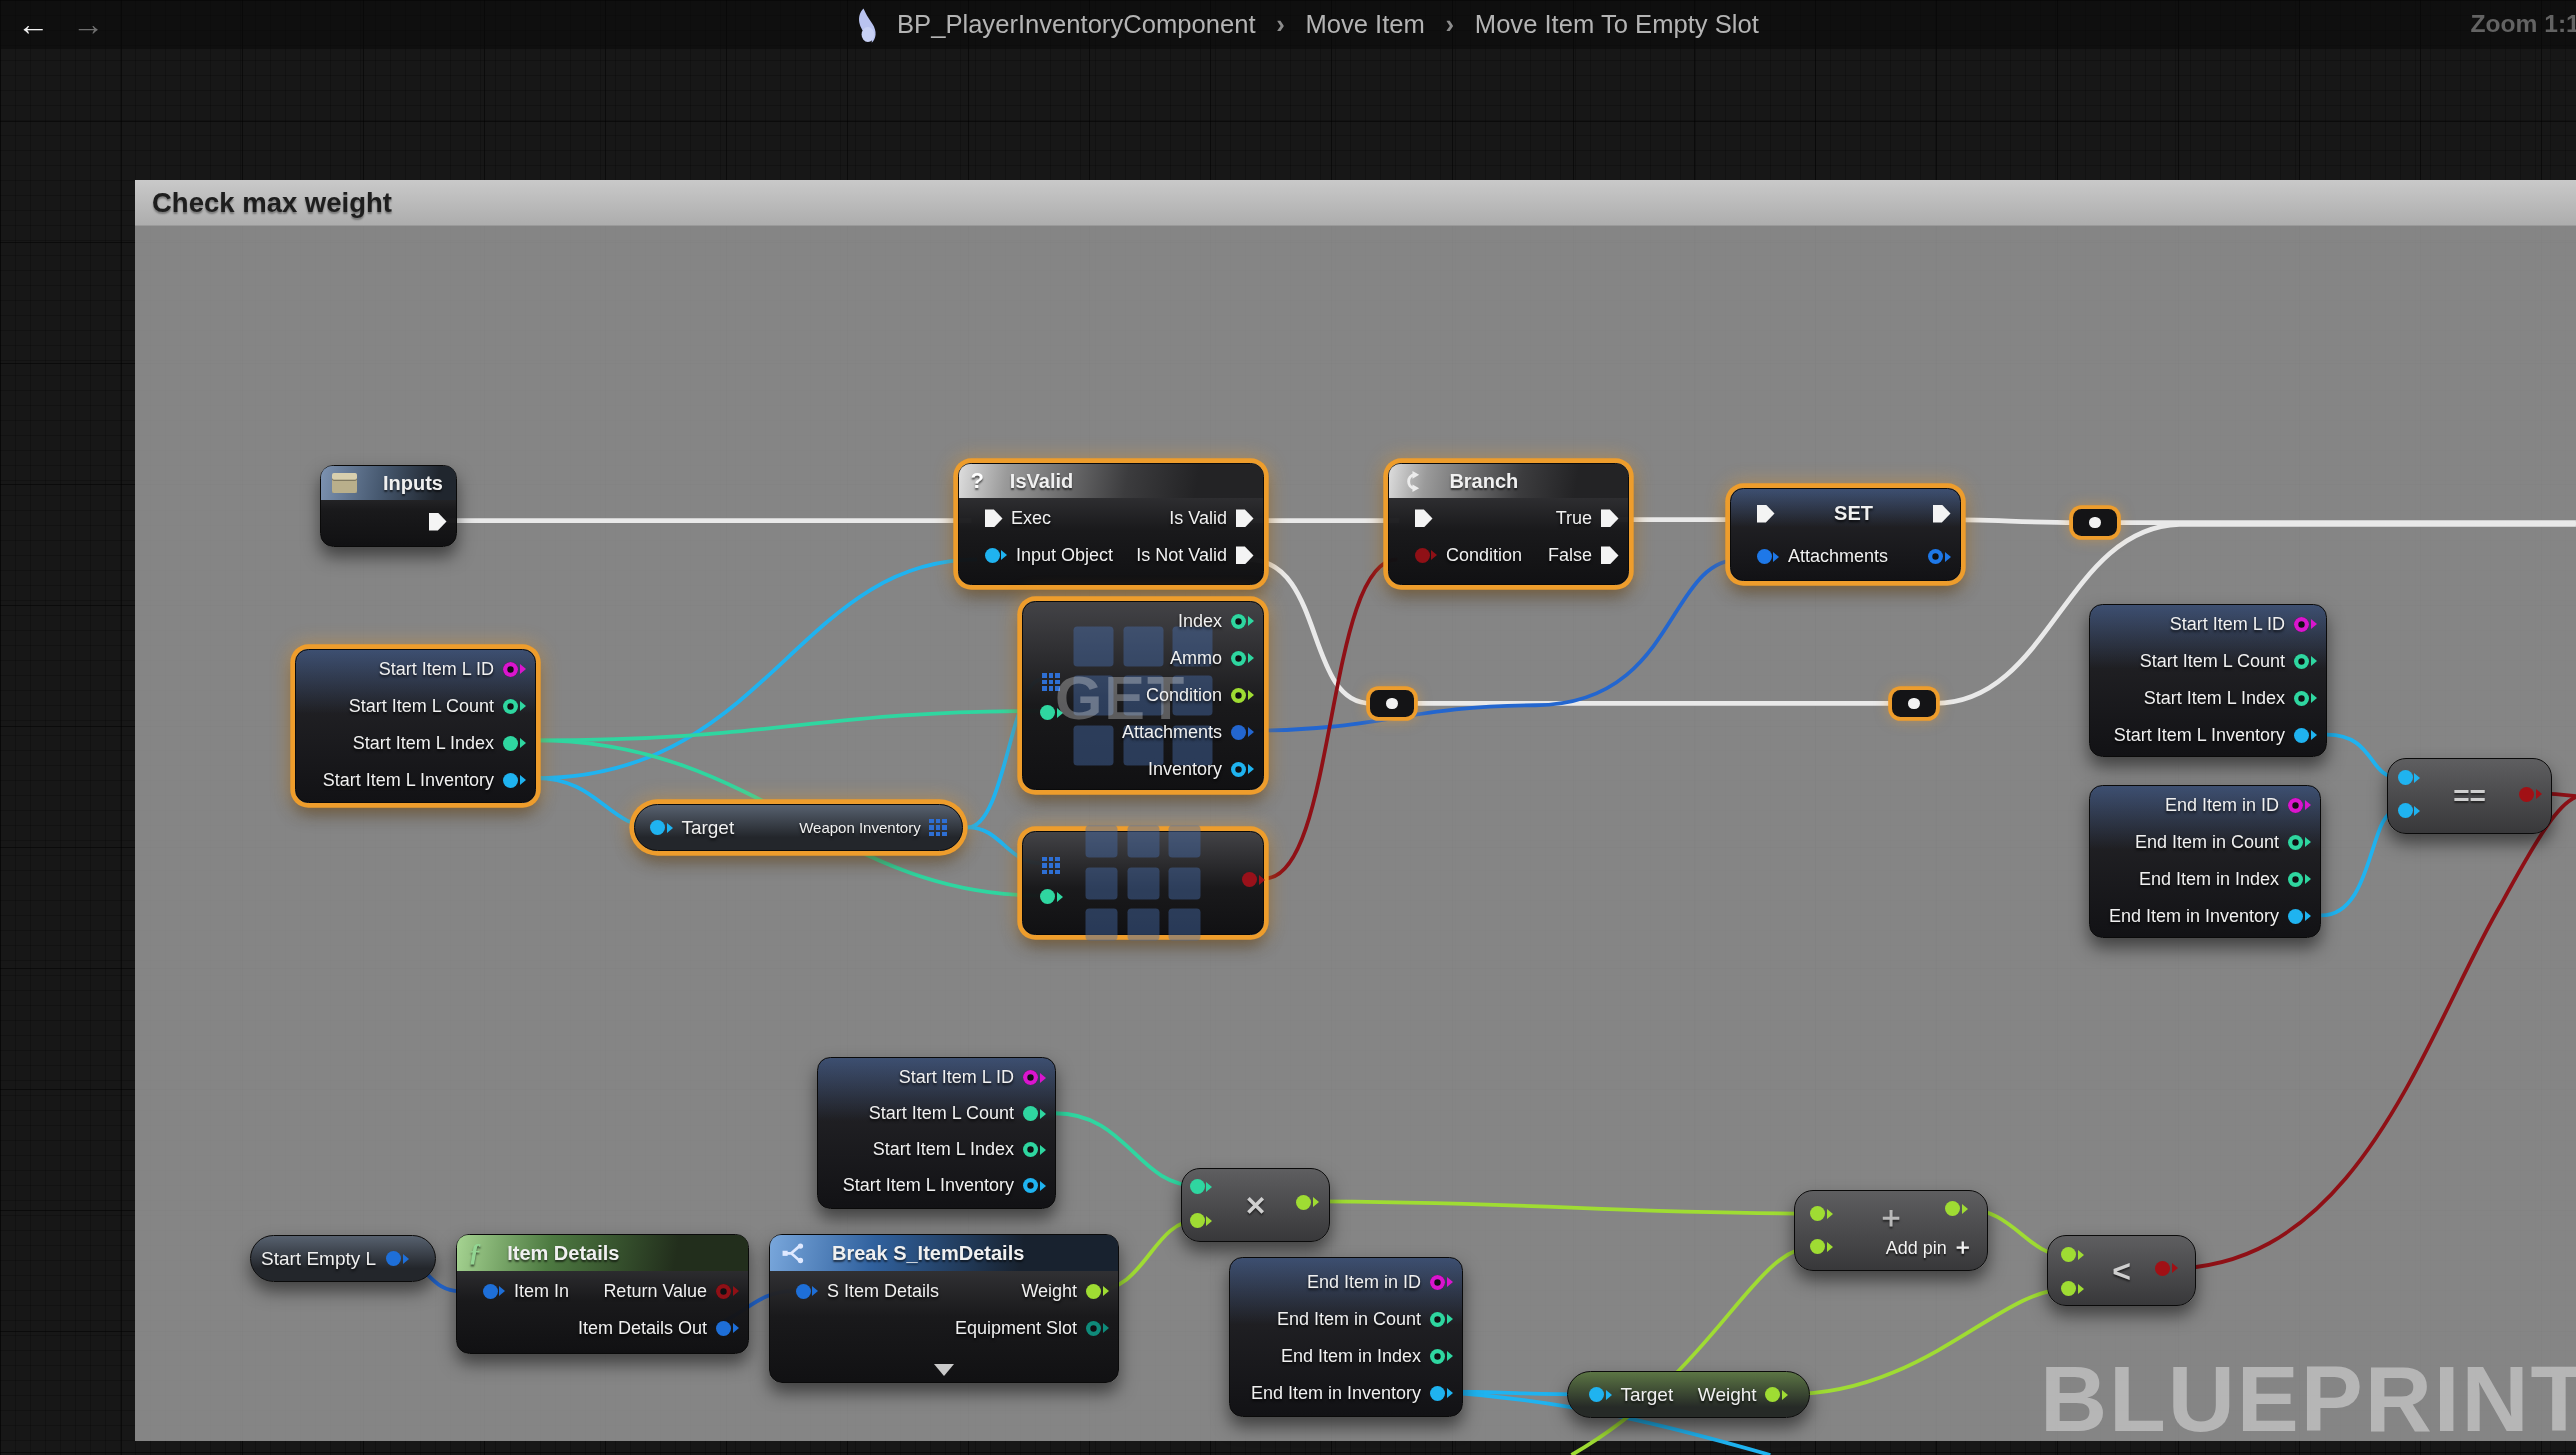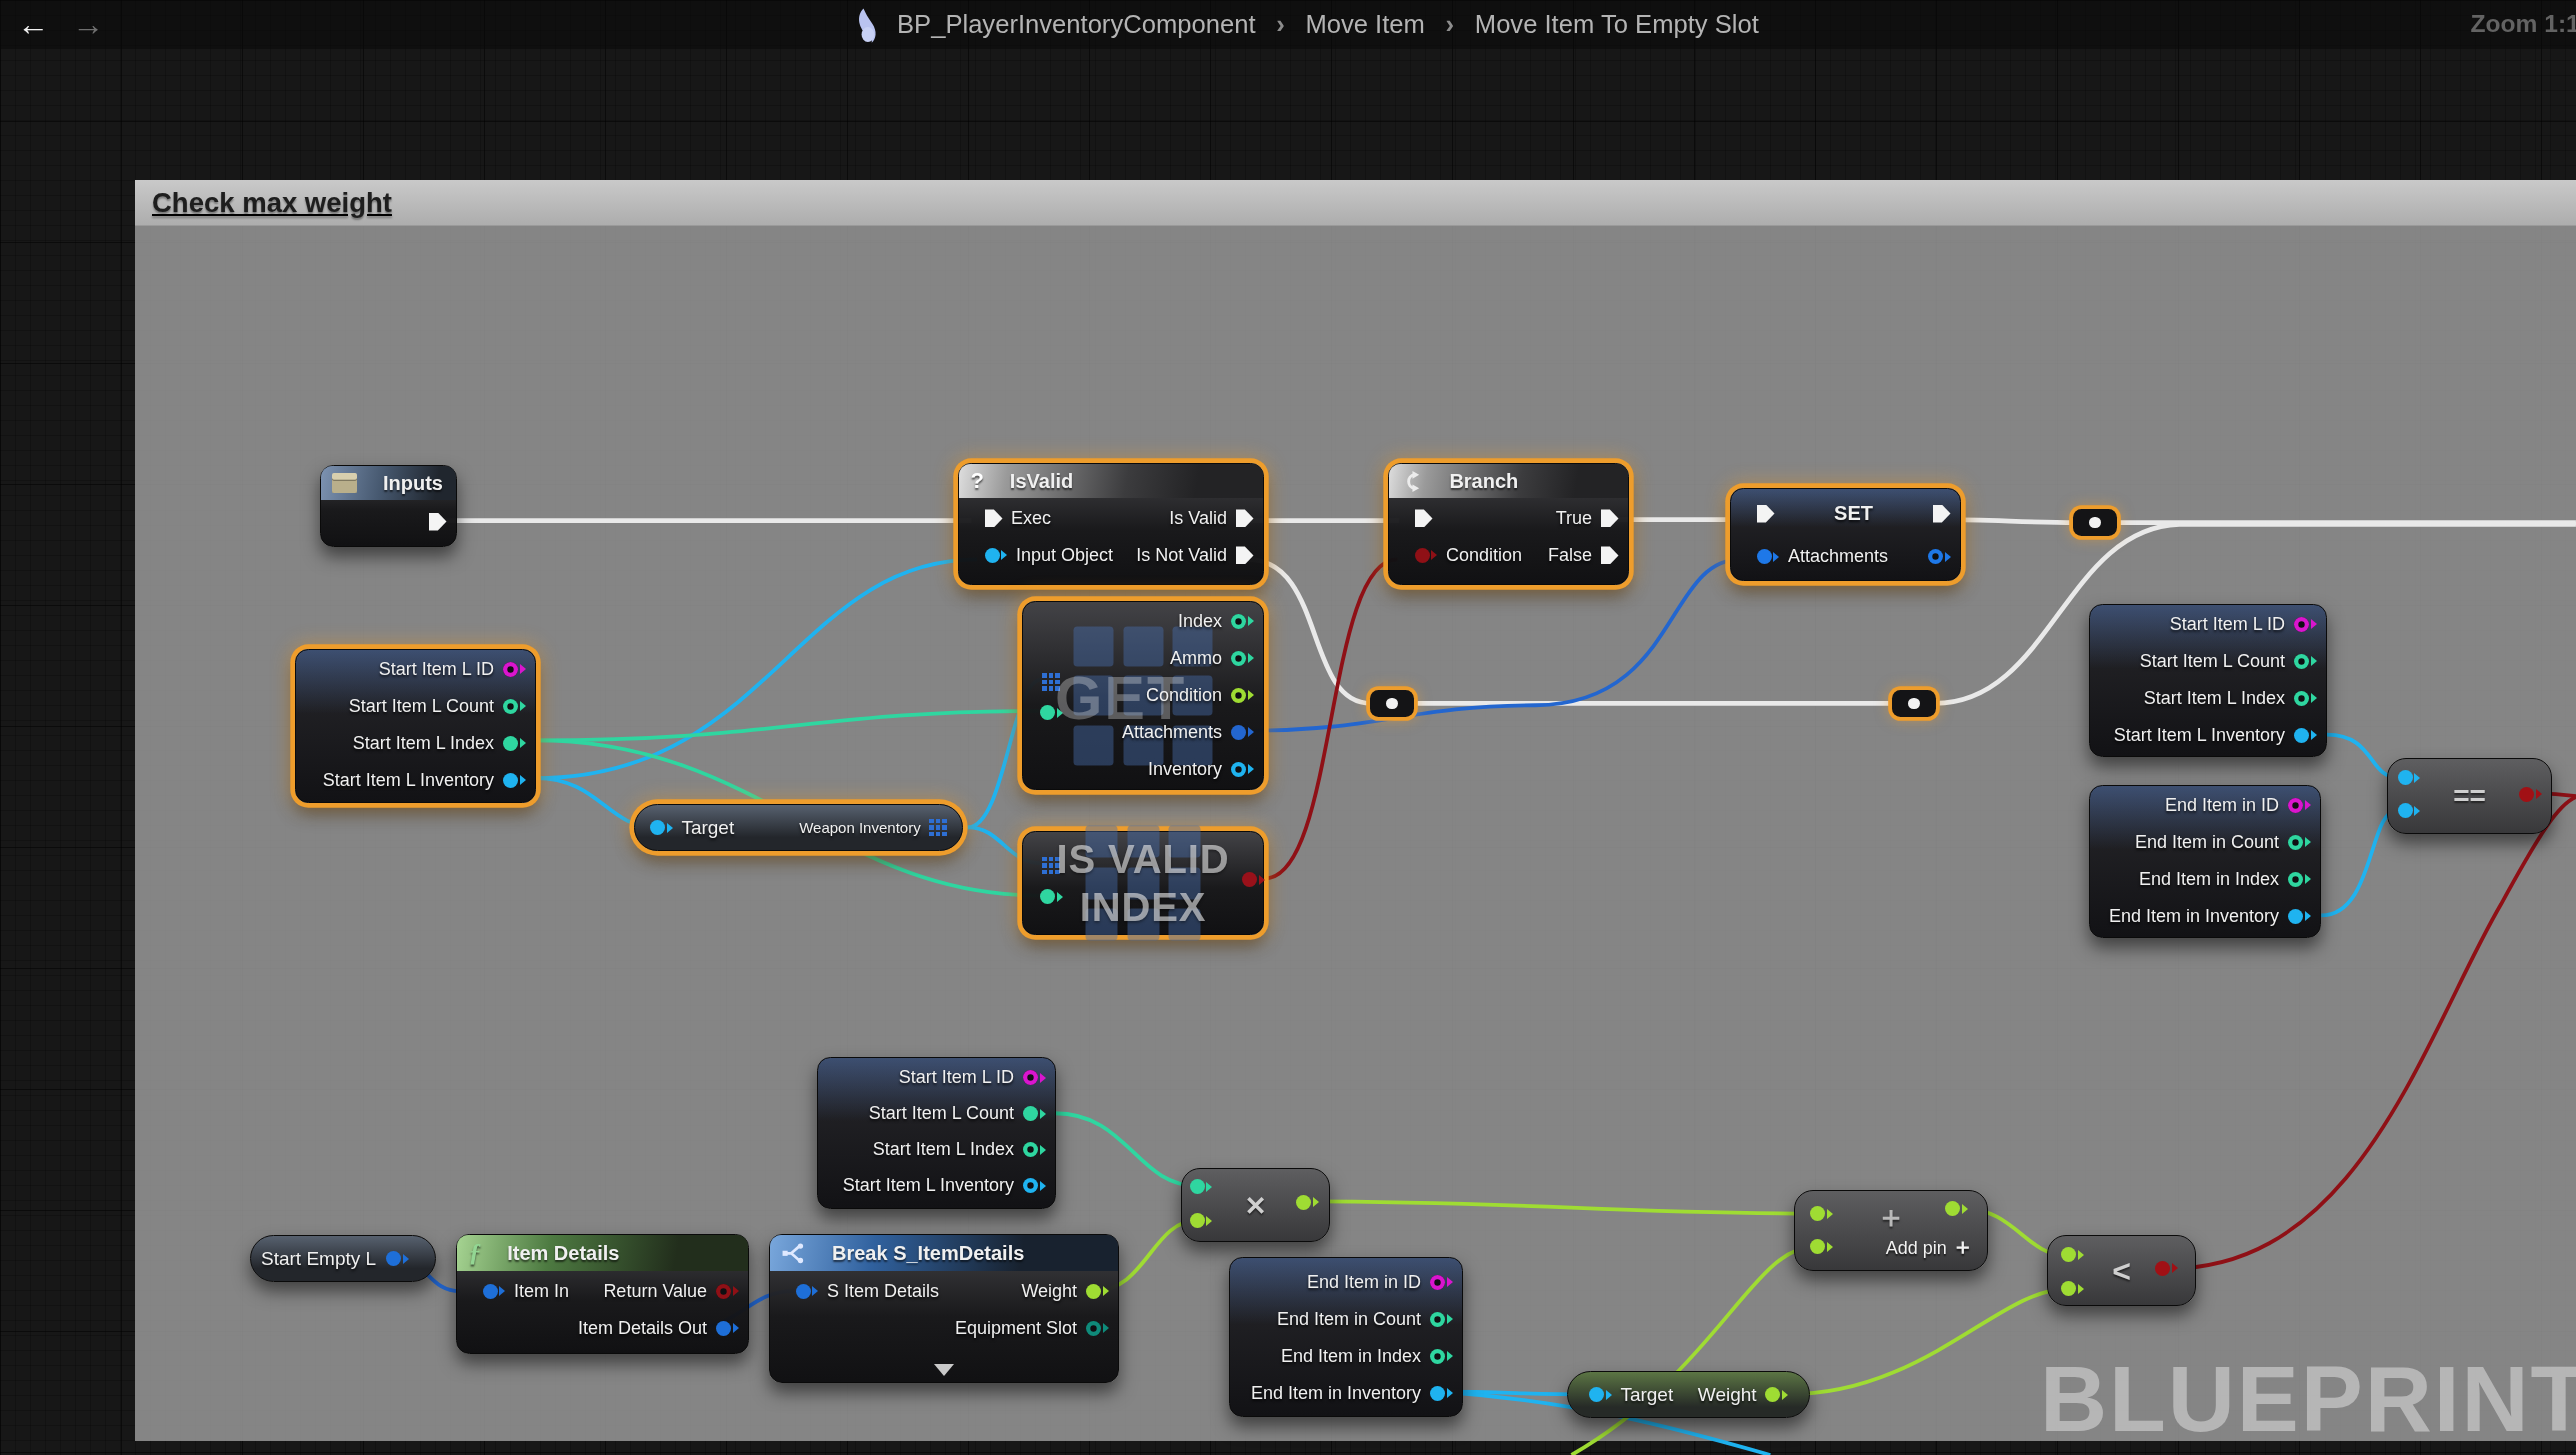--- a/index.html
+++ b/index.html
@@ -16,21 +16,21 @@
   .topbar{position:absolute;left:0;top:0;right:0;height:49px;z-index:40;background:rgba(10,10,10,.55);}
   .navarrows{position:absolute;left:17px;top:5.7px;display:flex;gap:23px;font-size:32px;font-weight:bold;}
   .nav-back{color:#f2f2f2;} .nav-fwd{color:#6f6f6f;}
   .crumbs{position:absolute;left:850px;top:0;height:49px;display:flex;align-items:center;gap:15px;
     font-size:25.6px;color:#b4b4b4;}
   .crumb-sep{color:#8d8d8d;font-weight:bold;padding:0 5.7px;}
   .zoomlabel{position:absolute;right:-3.8px;top:9.5px;font-size:24.6px;font-weight:bold;color:#636363;}
   
   .comment-hdr{position:absolute;left:135px;top:180px;width:2441px;height:45px;z-index:1;
     background:linear-gradient(180deg,#c9c9c9,#adadad);border-bottom:1.9px solid #8c8c8c;
-    display:flex;align-items:center;text-decoration:underline;}
+    display:flex;align-items:center;}
   .comment-hdr span{font-size:27.5px;font-weight:bold;color:#1e1e1e;margin-left:17px;
     text-shadow:0 1.9px 1.9px rgba(0,0,0,.35);}
   .comment-body{position:absolute;left:135px;top:225px;width:2441px;height:1216px;z-index:1;
     background:rgba(158,158,158,.82);}
   .watermark{position:absolute;right:-13.3px;bottom:1.9px;z-index:2;font-size:93px;font-weight:bold;
     letter-spacing:1.9px;color:rgba(222,222,222,.55);}
   
   svg.wires{position:absolute;left:0;top:0;z-index:5;}
   
   .node{position:absolute;z-index:10;color:#f0f0f0;font-size:18px;border:1.9px solid #0a0a0a;border-radius:13.3px;
@@ -424,21 +424,20 @@
         <i></i>
       </span>
     <span class="abspin pinw" style="--c:#2fd6a0;left:17px;top:57px;">
         <span class="pc f"></span>
         <span class="wedge"></span>
       </span>
     <span class="abspin pinw" style="--c:#99111a;right:-1.9px;top:40px;">
         <span class="pc f"></span>
         <span class="wedge"></span>
       </span>
-    <div class="bigword" style="width:189px;">IS VALID INDEX</div>
   </div>
 
   <div class="node varnode" style="left:2089px;top:604px;width:236px;height:151px;">
     <div class="rows" style="padding:0.9px 0;">
       <div class="row out">
           <span class="lbl">Start Item L ID</span>
         <span class="pinw" style="--c:#d916ce">
             <span class="pc h"></span>
             <span class="wedge"></span>
           </span>

